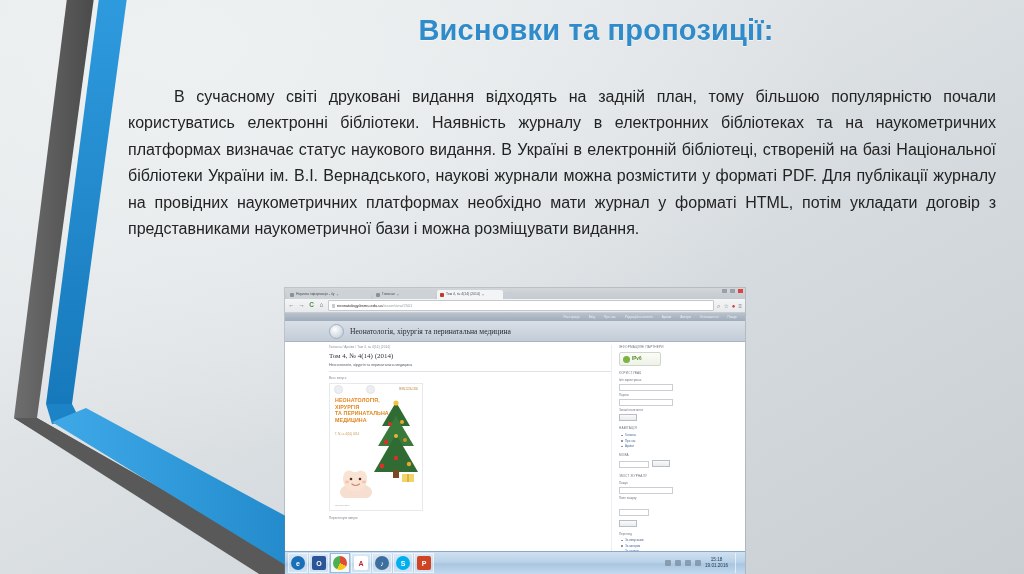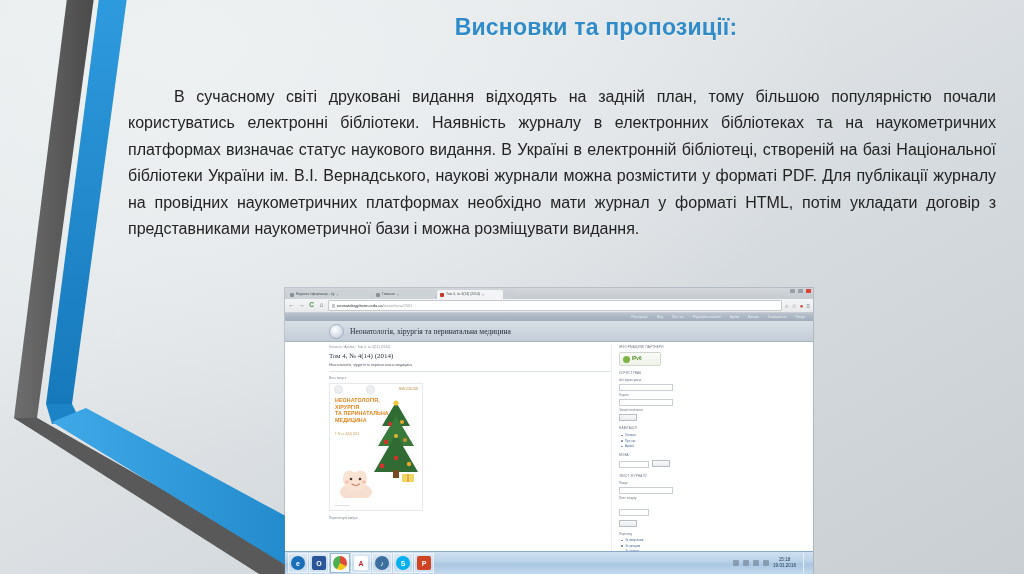--- a/index.html
+++ b/index.html
@@ -15,36 +15,36 @@
       radial-gradient(ellipse at 18% 8%, #eef1f2 0%, rgba(238,241,242,0) 55%),
       linear-gradient(150deg,#e8ebec 0%,#e3e7e9 28%,#d5dade 62%,#c9ced3 100%);
   }
 
   
   .deco{position:absolute;left:0;top:0;width:330px;height:574px;pointer-events:none;}
 
   
   .title-wrap{position:absolute;left:190px;top:14px;width:812px;text-align:center;}
   .title{
-    margin:0;font-size:23px;font-weight:bold;letter-spacing:.2px;
+    margin:0;font-size:29px;font-weight:bold;letter-spacing:.2px;
     color:#2f8bc9;font-family:"Liberation Sans","DejaVu Sans",sans-serif;
     text-shadow:0 1px 0 rgba(255,255,255,.55);
   }
 
   
   .body-wrap{position:absolute;left:128px;top:84px;width:868px;}
   .para{
     margin:0;text-align:justify;text-indent:46px;
     font-size:16px;line-height:26.4px;color:#232323;
     font-family:"Liberation Sans","DejaVu Sans",sans-serif;
   }
 
   
   .shot{
-    position:absolute;left:285px;top:288px;width:528px;height:286px;
+    position:absolute;left:285px;top:288px;width:460px;height:286px;
     background:#ffffff;overflow:hidden;
     box-shadow:0 0 0 1px rgba(120,130,140,.35);
   }
   
   .ch-tabs{height:11px;background:linear-gradient(#d2d6da,#c5cad0);
     display:flex;align-items:flex-end;padding:0 2px;position:relative;}
   .ch-tab{height:9px;margin-right:2px;border-radius:2px 2px 0 0;
     background:#cdd2d7;display:flex;align-items:center;padding:0 3px;gap:2px;}
   .ch-tab.active{background:#f3f4f6;}
   .ch-tab .favi{width:4px;height:4px;background:#8b9099;border-radius:1px;flex:0 0 auto;}

